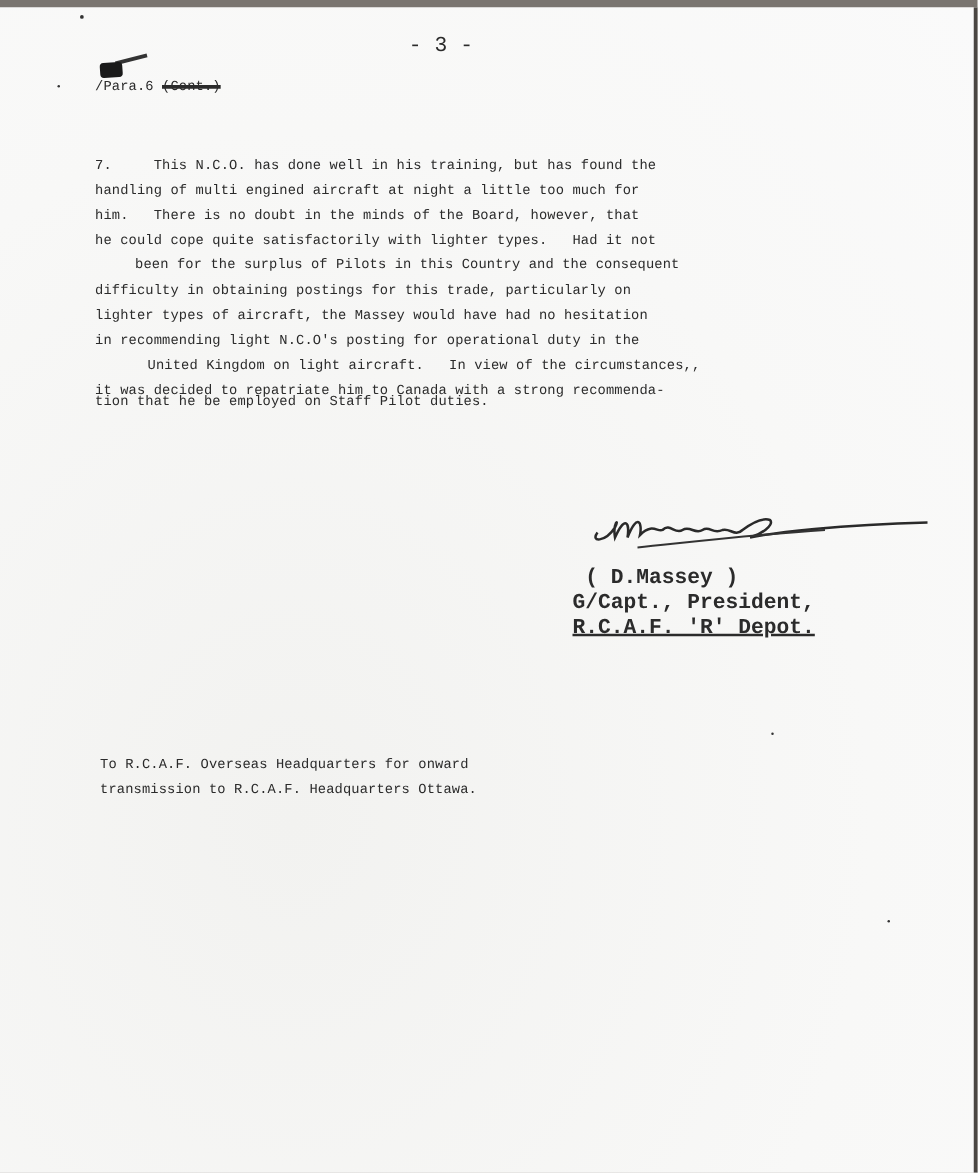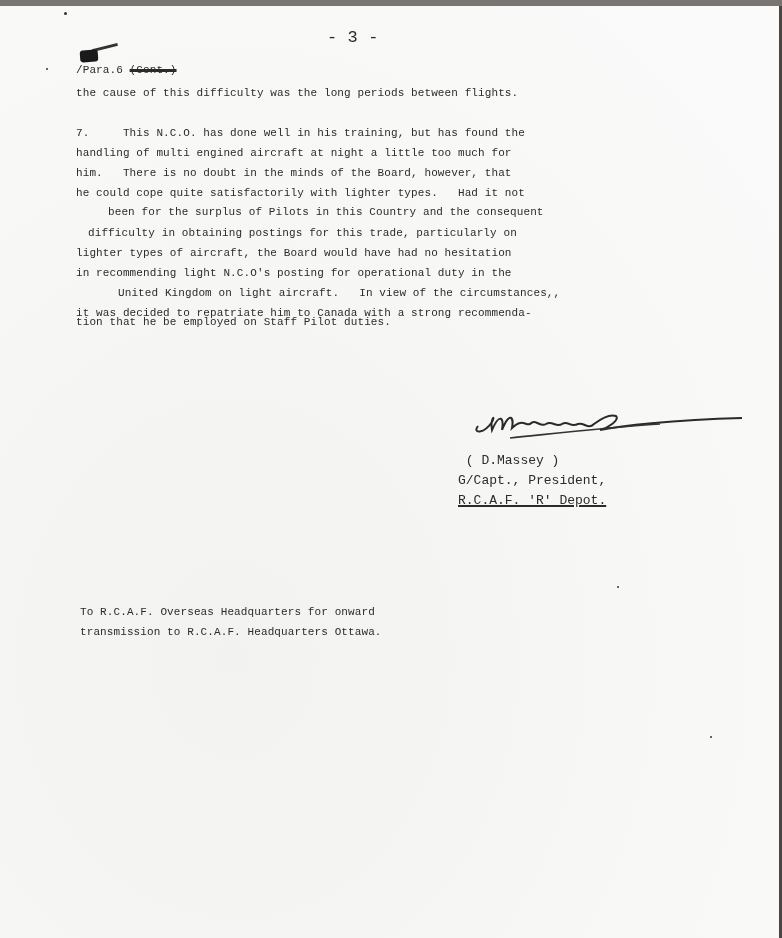--- a/index.html
+++ b/index.html
@@ -17,47 +17,46 @@
     }
     .txt { position: absolute; font-size: 11px; letter-spacing: 0.1px; white-space: pre; color: #2b2b2b; }
     .page-number { left: 327px; top: 22px; font-size: 17px; }
     .para-ref { left: 76px; top: 58px; }
     .strike { text-decoration: line-through; text-decoration-thickness: 3px; }
     .line { left: 76px; }
     .blot { position: absolute; left: 80px; top: 44px; width: 18px; height: 12px; background: #1a1a1a; border-radius: 3px; transform: rotate(-4deg); }
     .blot2 { position: absolute; left: 92px; top: 40px; width: 26px; height: 3px; background: #333; transform: rotate(-14deg); }
     .dot { position: absolute; width: 3px; height: 3px; border-radius: 50%; background: #333; }
     .sig-block { position: absolute; left: 458px; top: 447px; }
-    .sig-line { position: relative; font-size: 13px; white-space: pre; color: #2b2b2b; height: 20px; }
+    .sig-line { position: relative; font-size: 17px; white-space: pre; color: #2b2b2b; height: 20px; font-weight: bold; }
     .underline { text-decoration: underline; text-decoration-thickness: 2px; }
     .signature { position: absolute; left: 470px; top: 398px; width: 280px; height: 45px; }
   </style>
 </head>
 <body>
 
 <div class="page">
   <div class="dot" style="left:64px;top:6px;"></div>
   <div class="dot" style="left:46px;top:62px;width:2px;height:2px;"></div>
   <div class="blot2"></div>
   <div class="blot"></div>
 
   <div class="txt page-number">- 3 -</div>
 
   <div class="txt para-ref"><span>/Para.6 </span><span class="strike">(Cont.)</span></div>
 
-  <div class="txt line" style="top:81px;">the cause of this difficulty was the long periods between flights.</div>
 
   <div>
     <div class="txt line" style="top:121px;">7.     This N.C.O. has done well in his training, but has found the</div>
     <div class="txt line" style="top:141px;">handling of multi engined aircraft at night a little too much for</div>
     <div class="txt line" style="top:161px;">him.   There is no doubt in the minds of the Board, however, that</div>
     <div class="txt line" style="top:181px;">he could cope quite satisfactorily with lighter types.   Had it not</div>
     <div class="txt line" style="top:200px;margin-left:32px;">been for the surplus of Pilots in this Country and the consequent</div>
-    <div class="txt line" style="top:221px;margin-left:12px;">difficulty in obtaining postings for this trade, particularly on</div>
-    <div class="txt line" style="top:241px;">lighter types of aircraft, the Board would have had no hesitation</div>
+    <div class="txt line" style="top:221px;">difficulty in obtaining postings for this trade, particularly on</div>
+    <div class="txt line" style="top:241px;">lighter types of aircraft, the Massey would have had no hesitation</div>
     <div class="txt line" style="top:261px;">in recommending light N.C.O's posting for operational duty in the</div>
     <div class="txt line" style="top:281px;margin-left:42px;">United Kingdom on light aircraft.   In view of the circumstances,,</div>
     <div class="txt line" style="top:301px;text-align:right;">it was decided to repatriate him to Canada with a strong recommenda-</div>
     <div class="txt line" style="top:310px;">tion that he be employed on Staff Pilot duties.</div>
   </div>
 
   <svg class="signature" viewBox="0 0 280 45">
     <path d="M8 22 C 2 30, 14 30, 22 18 C 26 10, 20 14, 22 26 C 30 8, 34 14, 32 26 C 40 6, 44 14, 42 24 C 52 14, 56 22, 60 20 C 66 14, 70 24, 76 20 C 82 16, 86 24, 92 20 C 98 16, 100 24, 108 20 C 114 18, 118 26, 124 20 C 132 14, 140 10, 146 12 C 150 16, 138 24, 130 26 C 150 22, 200 16, 272 14" fill="none" stroke="#2a2a2a" stroke-width="2"></path>
     <path d="M40 34 C 80 30, 130 24, 190 20" fill="none" stroke="#333" stroke-width="1.6"></path>
   </svg>

